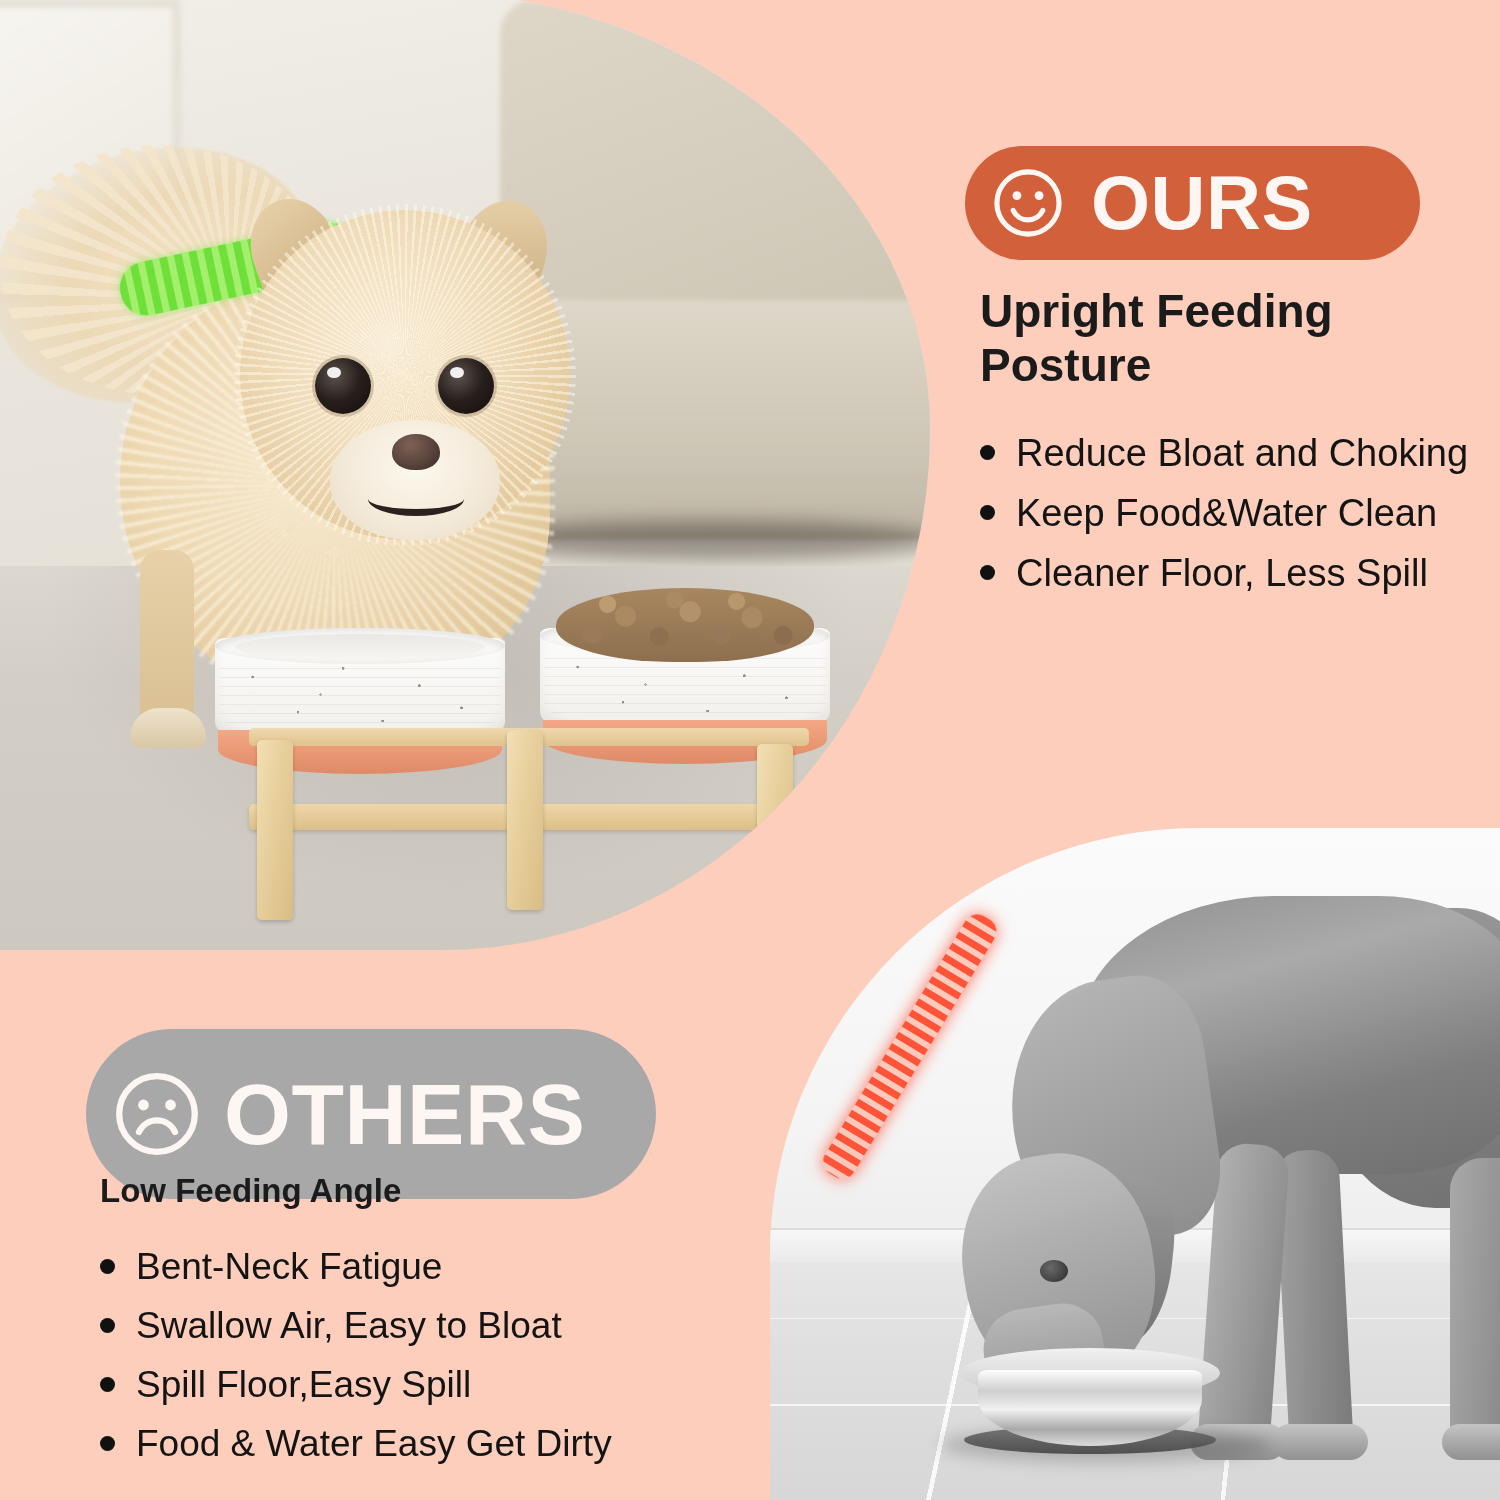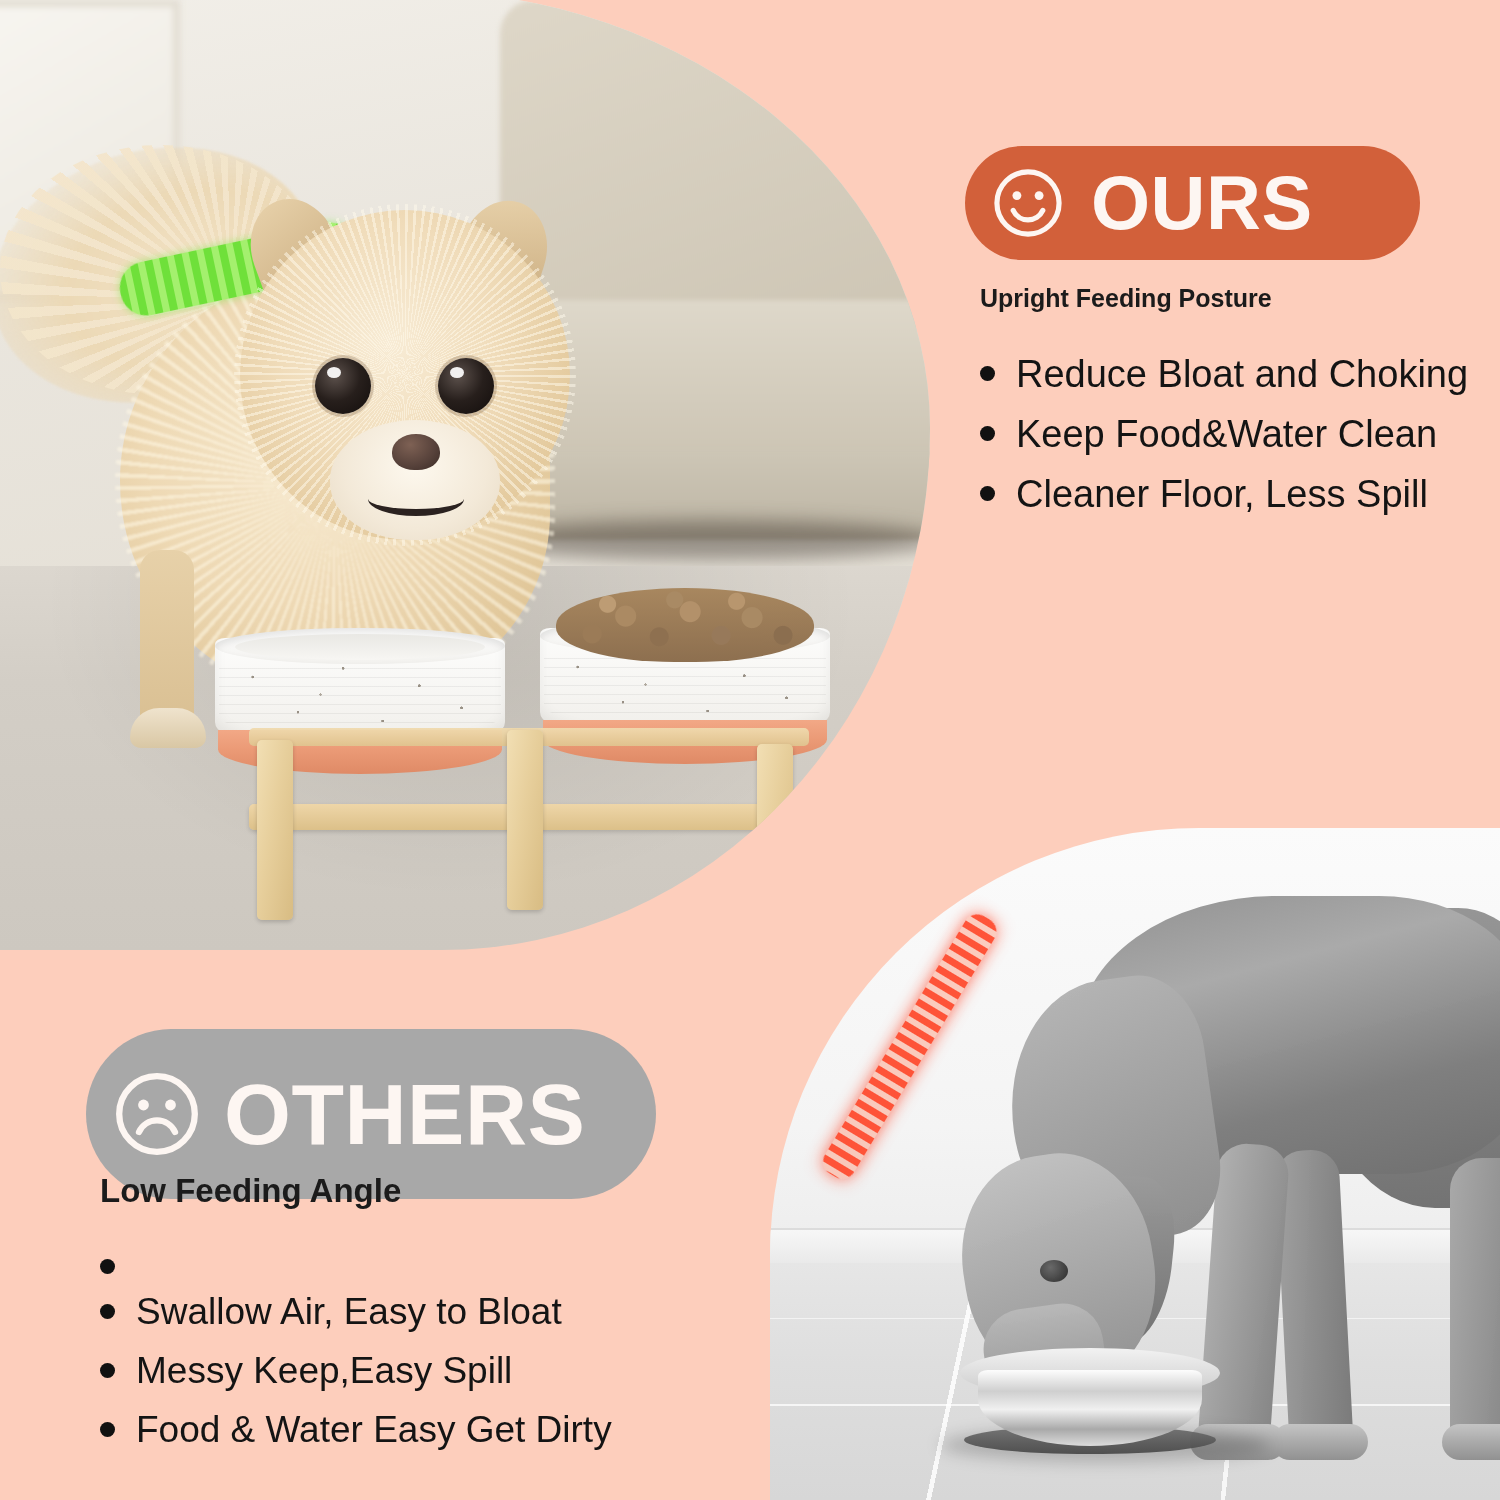--- a/index.html
+++ b/index.html
@@ -233,21 +233,21 @@
   #badge-ours .face{ width:74px; height:74px; }
   #badge-others .face{ width:90px; height:90px; }
   .badge .word{ color:#FDF6F2; font-weight:700; letter-spacing:.5px; line-height:1; }
   #badge-ours .word{ font-size:76px; margin-left:26px; }
   #badge-others .word{ font-size:86px; margin-left:22px; }
 
   
   #ours-text{ position:absolute; left:980px; top:284px; width:500px; }
   #others-text{ position:absolute; left:100px; top:1172px; width:560px; }
   .subhead{ font-weight:700; color:#1b1b1b; }
-  #ours-text .subhead{ font-size:25px; }
+  #ours-text .subhead{ font-size:46px; }
   #others-text .subhead{ font-size:33px; }
   ul.points{ list-style:none; margin-top:40px; }
   ul.points li{ display:flex; align-items:flex-start; margin-bottom:17px; color:#141414; }
   ul.points .dot{ flex:0 0 auto; width:15px; height:15px; background:#111;
     border-radius:50%; margin-right:21px; margin-top:13px; }
   #ours-text ul.points li{ font-size:38px; }
   #others-text ul.points li{ font-size:37px; }
   #others-text ul.points{ margin-top:36px; }
 </style>
 </head>
@@ -385,28 +385,29 @@
       </svg>
     </span>
     <span class="word">OTHERS</span>
   </div>
 
   <div id="others-text">
     <div class="subhead">Low Feeding Angle</div>
     <ul class="points">
       <li>
         <span class="dot"></span>
+        <span>Bent-Neck Fatigue</span>
       </li>
       <li>
         <span class="dot"></span>
         <span>Swallow Air, Easy to Bloat</span>
       </li>
       <li>
         <span class="dot"></span>
-        <span>Messy Keep,Easy Spill</span>
+        <span>Spill Floor,Easy Spill</span>
       </li>
       <li>
         <span class="dot"></span>
         <span>Food &amp; Water Easy Get Dirty</span>
       </li>
     </ul>
   </div>
 
 </div>
 

